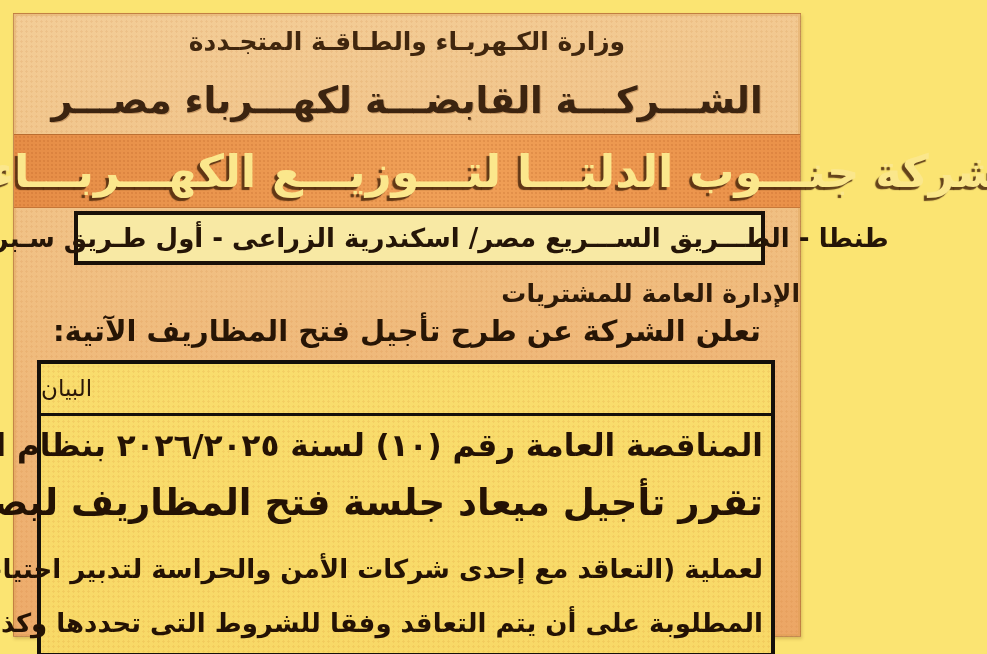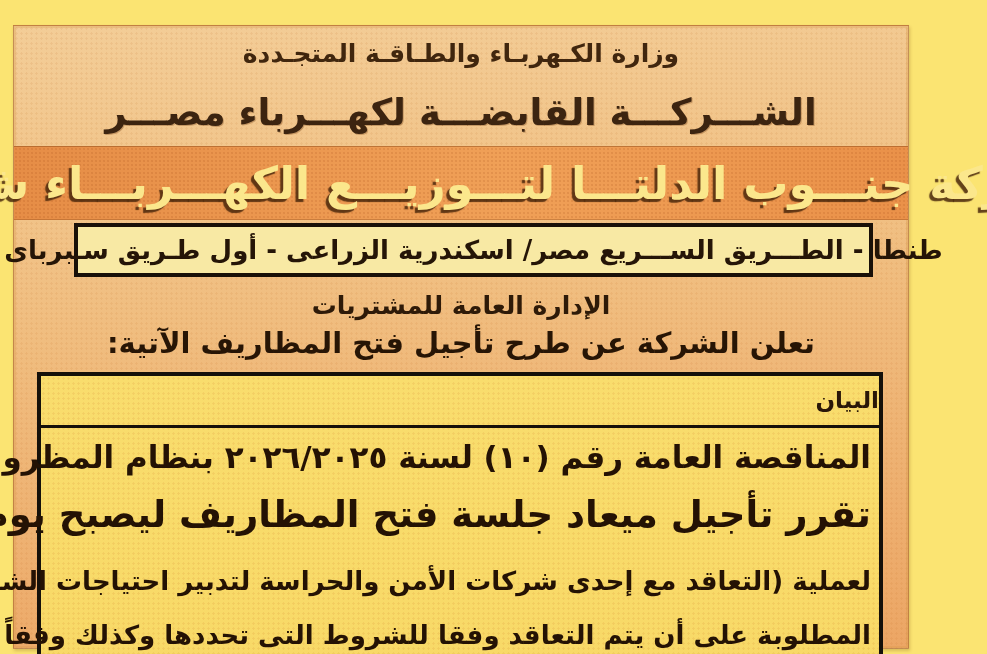--- a/index.html
+++ b/index.html
@@ -3,21 +3,21 @@
 <meta charset="utf-8">
 <style>
   html,body{margin:0;padding:0;}
   body{
     width:987px;height:654px;
     background:var(--page_bg,#fbe472);
     font-family:"DejaVu Sans",sans-serif;
     overflow:hidden;position:relative;
   }
   .panel{
-    position:absolute;left:13px;top:25px;width:896px;height:624px;
+    position:absolute;left:13px;top:13px;width:788px;height:624px;
     direction:rtl;
     border:1px solid rgba(158,92,34,.55);
     box-shadow:inset 0 0 0 2px rgba(214,152,74,.30), 1px 2px 3px rgba(120,70,20,.25);
     background-image:
       radial-gradient(rgba(190,100,30,.10) 1px, transparent 1.4px),
       linear-gradient(175deg,#f3cd97 0%,#f0bd7f 45%,#eca665 100%);
     background-size:5px 5px,100% 100%;
     box-sizing:border-box;
   }
   .ministry{
@@ -51,38 +51,38 @@
     margin:3px 35px 13px 60px;height:46px;
     border:4px solid #191008;
     background:var(--address_bg,#f8e9a4);
     display:flex;align-items:center;justify-content:center;
     box-sizing:content-box;
   }
   .address-text{
     font-size:26px;font-weight:bold;color:#251507;white-space:nowrap;
   }
   .dept{
-    margin-top:13px;text-align:center;
+    margin-top:13px;
     font-size:25px;line-height:32px;font-weight:bold;color:#2e1a08;
   }
   .announce{
     margin-top:2px;text-align:center;
     font-size:29px;line-height:38px;font-weight:bold;color:#271505;
   }
   .notice-table{
     margin:10px 25px 0 23px;
     border:4px solid #15100a;
     background-image:
       radial-gradient(rgba(200,110,30,.12) 1px, transparent 1.4px),
       linear-gradient(#f9dd6d,#f8d967);
     background-size:5px 5px,100% 100%;
   }
   .table-header{
-    height:49px;line-height:49px;text-align:right;
-    font-size:23px;font-weight:bold;color:#2a1708;
+    height:49px;line-height:49px;text-align:left;
+    font-size:23px;font-weight:normal;color:#2a1708;
     border-bottom:3px solid #15100a;
   }
   .table-body{
     padding:3px 8px;text-align:center;color:#241204;
   }
   .bline1{font-size:31px;line-height:52px;font-weight:bold;white-space:nowrap;}
   .bline2{line-height:64px;font-weight:bold;white-space:nowrap;}
   .bline2 .prefix{font-size:37px;}
   .bline2 .emphasis{font-size:37px;}
   .bline3,.bline4{font-size:26px;line-height:54px;font-weight:bold;white-space:nowrap;}

